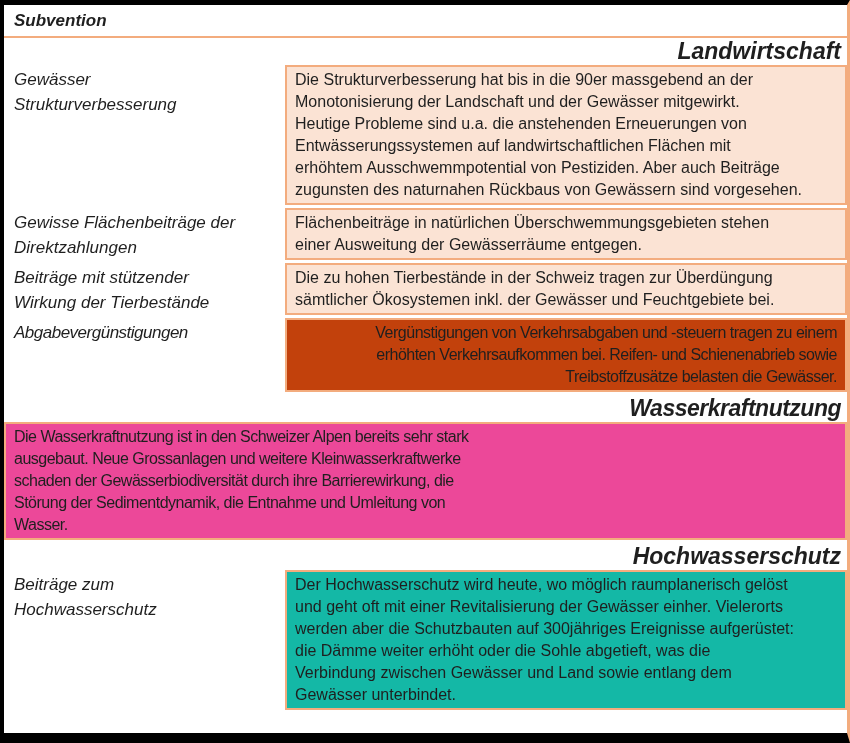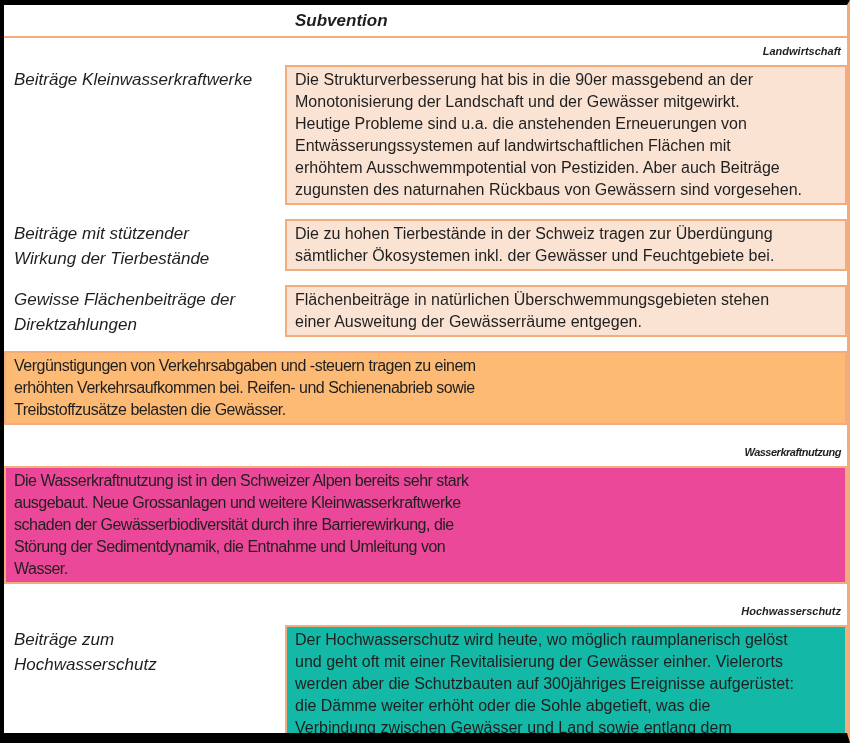--- a/index.html
+++ b/index.html
@@ -6,94 +6,95 @@
   .frame {
     width:850px; height:743px; box-sizing:border-box;
     background:#ffffff; overflow:hidden;
     border-top:5px solid #000; border-left:4px solid #000;
     border-bottom:10px solid #000; border-right:3px solid #F3AC7E;
     font-family:"Liberation Sans", sans-serif; color:#1f1f1f;
   }
   .head-row {
     display:flex; align-items:center; height:31px;
     border-bottom:2px solid #F3AC7E;
-    font-weight:bold; font-size:17px;justify-content:center;
+    font-weight:bold; font-size:17px;
   }
   .head-cell.sub { width:281px; box-sizing:border-box; padding-left:10px; font-style:italic; }
   .head-cell.wirk { flex:1; padding-left:9px; }
   .section-label {
     text-align:right; font-weight:bold; font-style:italic;
-    font-size:11px; line-height:23px; padding:2px 6px 2px 0;
+    font-size:23px; line-height:23px; padding:2px 6px 2px 0;
   }
   .row { display:flex; }
   .left {
     width:281px; box-sizing:border-box; flex:0 0 281px;
     padding:2px 28px 0 10px;
     font-style:italic; font-size:17px; line-height:25px;
     white-space:pre-line;
   }
   .right { flex:1; min-width:0; }
   .box {
     background:#FBE3D4; border:2px solid #F3AC7E;
-    margin:0 0 14px 0; padding:2px 8px;
+    margin:0 0 3px 0; padding:2px 8px;
     font-size:16px; line-height:22px;
     white-space:pre-line;
   }
   .condensed .left,
   .condensed .box,
   .condensed .section-label { letter-spacing:-0.5px; }
 </style>
 </head>
 <body>
 
 <div class="frame">
   <div class="head-row">
     <div class="head-cell sub">Subvention</div>
   </div>
   <div id="sections">
   <div class="section">
     <div class="section-label">Landwirtschaft</div>
     <div class="rows">
   <div class="row">
-    <div class="left">Beiträge Kleinwasserkraftwerke</div>
+    <div class="left">Gewässer Strukturverbesserung</div>
     <div class="right">
       <div class="box" style="background: rgb(251, 227, 212); border-color: rgb(243, 172, 126);">Die Strukturverbesserung hat bis in die 90er massgebend an der
 Monotonisierung der Landschaft und der Gewässer mitgewirkt.
 Heutige Probleme sind u.a. die anstehenden Erneuerungen von
 Entwässerungssystemen auf landwirtschaftlichen Flächen mit
 erhöhtem Ausschwemmpotential von Pestiziden. Aber auch Beiträge
 zugunsten des naturnahen Rückbaus von Gewässern sind vorgesehen.</div>
     </div>
   </div>
 
   <div class="row">
+    <div class="left">Gewisse Flächenbeiträge der
+Direktzahlungen</div>
+    <div class="right">
+      <div class="box" style="background: rgb(251, 227, 212); border-color: rgb(243, 172, 126);">Flächenbeiträge in natürlichen Überschwemmungsgebieten stehen
+einer Ausweitung der Gewässerräume entgegen.</div>
+    </div>
+  </div>
+
+  <div class="row">
     <div class="left">Beiträge mit stützender
 Wirkung der Tierbestände</div>
     <div class="right">
       <div class="box" style="background: rgb(251, 227, 212); border-color: rgb(243, 172, 126);">Die zu hohen Tierbestände in der Schweiz tragen zur Überdüngung
 sämtlicher Ökosystemen inkl. der Gewässer und Feuchtgebiete bei.</div>
-    </div>
-  </div>
-
-  <div class="row">
-    <div class="left">Gewisse Flächenbeiträge der
-Direktzahlungen</div>
-    <div class="right">
-      <div class="box" style="background: rgb(251, 227, 212); border-color: rgb(243, 172, 126);">Flächenbeiträge in natürlichen Überschwemmungsgebieten stehen
-einer Ausweitung der Gewässerräume entgegen.</div>
     </div>
   </div>
 </div>
   </div>
 
   <div class="section condensed">
     <div class="rows">
   <div class="row">
+    <div class="left">Abgabevergünstigungen</div>
     <div class="right">
-      <div class="box" style="background: #fdba74; border-color: rgb(243, 172, 126);">Vergünstigungen von Verkehrsabgaben und -steuern tragen zu einem
+      <div class="box" style="background: #c2410c; border-color: rgb(243, 172, 126); text-align: right;">Vergünstigungen von Verkehrsabgaben und -steuern tragen zu einem
 erhöhten Verkehrsaufkommen bei. Reifen- und Schienenabrieb sowie
 Treibstoffzusätze belasten die Gewässer.</div>
     </div>
   </div>
 </div>
   </div>
 
   <div class="section condensed">
     <div class="section-label">Wasserkraftnutzung</div>
     <div class="rows">

